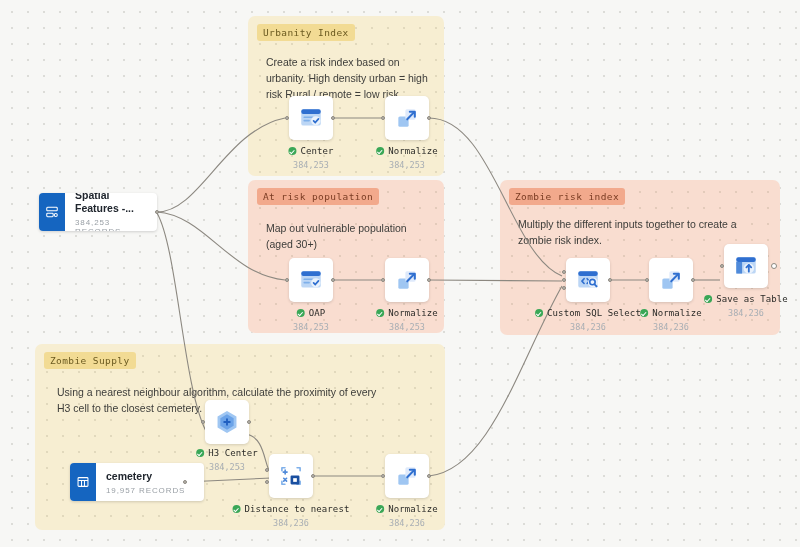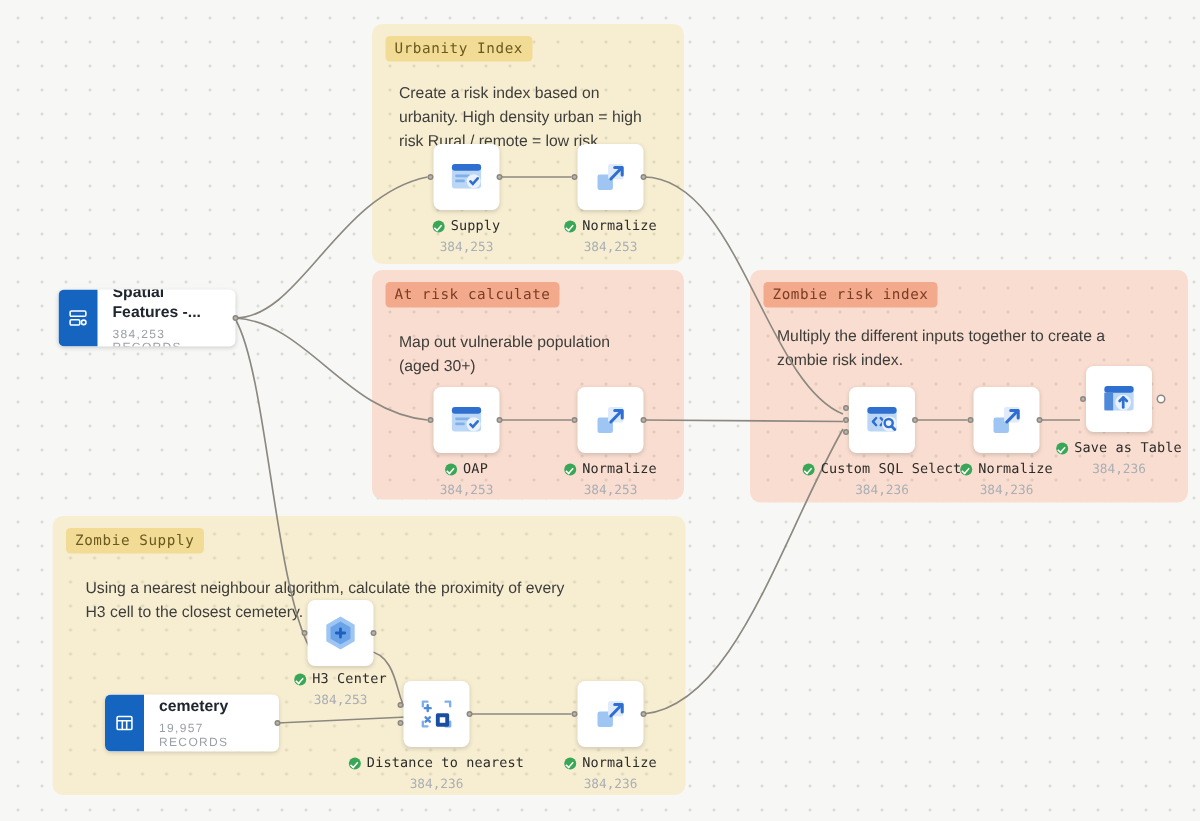--- a/index.html
+++ b/index.html
@@ -9,21 +9,21 @@
     background-color:#f7f7f5;
     background-image:
       radial-gradient(circle, #dcdcd8 1px, transparent 1.1px);
     background-size:16px 16px;
     background-position:4px 4px;
     position:relative;
   }
   .canvas{position:absolute;inset:0;}
 
   
-  .group{position:absolute;border-radius:7px;padding-left:12px;}
+  .group{position:absolute;border-radius:7px;}
   .group .dots{
     position:absolute;inset:0;border-radius:7px;
     background-image:radial-gradient(circle,rgba(120,110,80,.17) 1px,transparent 1.1px);
     background-size:16px 16px;background-position:4px 4px;
     pointer-events:none;
   }
   .g-yellow{background:#f7eed2;}
   .g-red{background:#f9ddd0;}
   .grp-label{
     position:absolute;top:8px;left:9px;
@@ -94,21 +94,21 @@
 <div class="canvas">
 
   <div class="group g-yellow" style="left:248px;top:16px;width:196px;height:160px;">
     <div class="dots"></div>
     <div class="grp-label lbl-yellow">Urbanity Index</div>
     <div class="grp-desc" style="left:18px;top:38px;width:162px;">Create a risk index based on urbanity. High density urban = high risk Rural / remote = low risk</div>
   </div>
 
   <div class="group g-red" style="left:248px;top:180px;width:196px;height:153px;">
     <div class="dots"></div>
-    <div class="grp-label lbl-red">At risk calculate</div>
+    <div class="grp-label lbl-red">At risk population</div>
     <div class="grp-desc" style="left:18px;top:40px;width:162px;">Map out vulnerable population (aged 30+)</div>
   </div>
 
   <div class="group g-red" style="left:500px;top:180px;width:280px;height:155px;">
     <div class="dots"></div>
     <div class="grp-label lbl-red">Zombie risk index</div>
     <div class="grp-desc" style="left:18px;top:36px;width:240px;">Multiply the different inputs together to create a zombie risk index.</div>
   </div>
 
   <div class="group g-yellow" style="left:35px;top:344px;width:410px;height:186px;">
@@ -154,21 +154,21 @@
         <circle cx="18.5" cy="17" r="2.6"></circle>
       </svg>
     </div>
     <div class="body">
       <div class="title">Spatial Features -...</div>
       <div class="sub">384,253 RECORDS</div>
     </div>
   </div>
   <div class="port" style="left:155px;top:210px;"></div>
 
-  <div class="src" style="left:70px;top:463px;width:116px;height:38px;">
+  <div class="src" style="left:70px;top:463px;width:134px;height:38px;">
     <div class="swatch">
       <svg width="14" height="14" viewBox="0 0 24 24" fill="none" stroke="#ffffff" stroke-width="1.8">
         <rect x="3.5" y="4.5" width="17" height="15" rx="1.6"></rect>
         <line x1="3.5" y1="9.5" x2="20.5" y2="9.5"></line>
         <line x1="9.5" y1="9.5" x2="9.5" y2="19.5"></line>
         <line x1="14.5" y1="9.5" x2="14.5" y2="19.5"></line>
       </svg>
     </div>
     <div class="body">
       <div class="title">cemetery</div>
@@ -185,21 +185,21 @@
         <rect x="5" y="10.5" width="9" height="1.6" rx=".8" fill="#7fb0ea"></rect>
         <rect x="5" y="13.6" width="6" height="1.6" rx=".8" fill="#7fb0ea"></rect>
         <circle cx="16.4" cy="14.6" r="4.3" fill="#eaf2fc"></circle>
         <path d="M14.4 14.7l1.5 1.5 3-3.4" stroke="#2f6fd0" stroke-width="1.6" fill="none" stroke-linecap="round"></path>
       </svg>
     </div>
     <div class="port" style="left:-4px;top:20px;"></div>
     <div class="port" style="left:42px;top:20px;"></div>
     <div class="cap">
       <span class="chk"></span>
-      <span class="nm">Supply</span>
+      <span class="nm">Center</span>
     </div>
     <div class="cnt">384,253</div>
   </div>
 
   <div class="node" style="left:385px;top:96px;">
     <div class="tile">
       <svg width="26" height="26" viewBox="0 0 24 24">
         <rect x="4" y="10.5" width="9.5" height="9.5" rx="1.4" fill="#9fc6f2"></rect>
         <rect x="10.5" y="4" width="9.5" height="9.5" rx="1.4" fill="#dfeafb"></rect>
         <path d="M12.2 13.2L18.6 6.6" stroke="#2f6fd0" stroke-width="1.9" stroke-linecap="round"></path>

